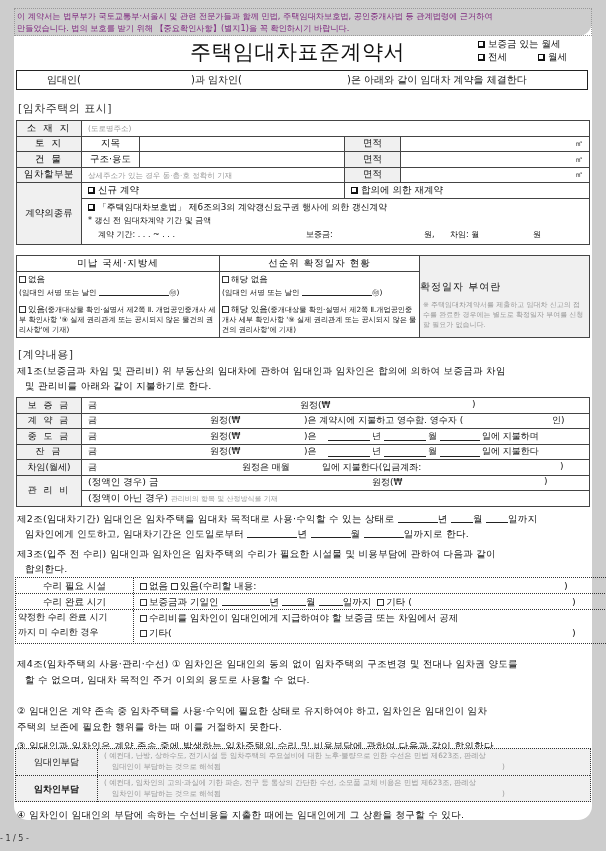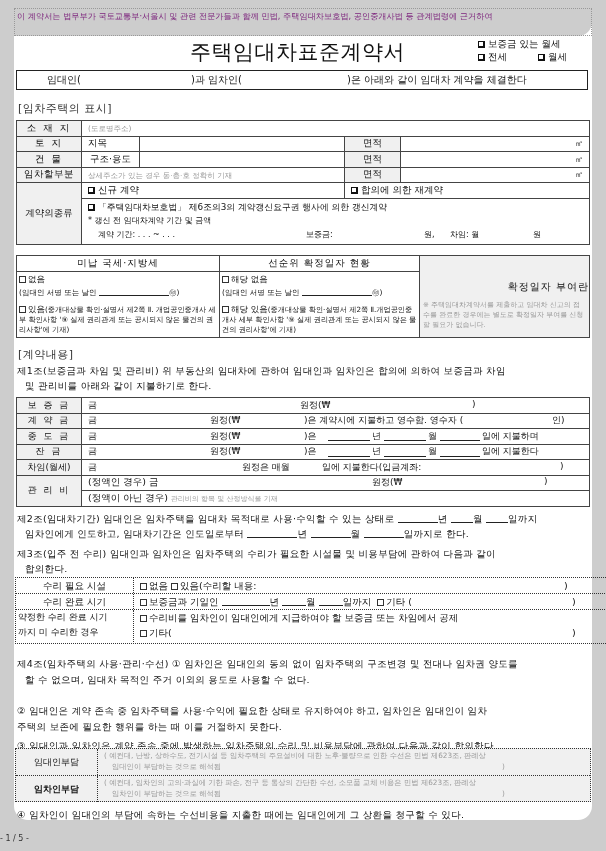--- a/index.html
+++ b/index.html
@@ -32,20 +32,21 @@
   .dotcell-l { position: absolute; left: 0; width: 118px; text-align: center; border-right: 1.5px dotted #333; height: 100%; }
   .footer { position: absolute; left: 0; width: 606px; top: 834px; font-size: 8px; color: #333; }
 </style>
 </head>
 <body>
 
 <div class="page"></div>
 <div class="notice-bg"></div>
 <div class="notice">
   <div>이 계약서는 법무부가 국토교통부·서울시 및 관련 전문가들과 함께 민법, 주택임대차보호법, 공인중개사법 등 관계법령에 근거하여</div>
+  <div>만들었습니다. 법의 보호를 받기 위해 【중요확인사항】(별지1)을 꼭 확인하시기 바랍니다.</div>
 </div>
 
 <div class="title">주택임대차표준계약서</div>
 <div class="type-opts">
   <div><span class="chkf"></span><span>보증금 있는 월세</span></div>
   <div><span class="chkf"></span><span style="width:50px">전세</span><span class="chkf"></span><span>월세</span></div>
 </div>
 
 <div class="party-box">
   <span style="left:30px">임대인(</span>
@@ -63,21 +64,21 @@
       <col style="width:56px">
       <col>
     </colgroup>
   <tbody>
       <tr>
     <td class="lbl">소 재 지</td>
     <td colspan="4"><span class="gray">(도로명주소)</span></td>
   </tr>
   <tr>
     <td class="lbl">토 지</td>
-    <td style="">지목</td>
+    <td style="text-align:center">지목</td>
     <td></td>
     <td class="lbl2">면적</td>
     <td>
           <span class="unit">㎡</span>
         </td>
   </tr>
   <tr>
     <td class="lbl">건 물</td>
     <td style="text-align:center">구조·용도</td>
     <td></td>
@@ -119,21 +120,21 @@
   <colgroup>
       <col style="width:203px">
       <col style="width:200px">
       <col>
     </colgroup>
   <tbody>
       <tr>
     <td style="text-align:center;letter-spacing:1px">미납 국세·지방세</td>
     <td style="text-align:center;letter-spacing:1px">선순위 확정일자 현황</td>
     <td rowspan="2" style="background:#f0f0f0;vertical-align:top;padding:0">
-      <div style="text-align:right;font-size:10px;margin-top:24px;letter-spacing:1px">확정일자 부여란</div>
+      <div style="text-align:left;font-size:10px;margin-top:24px;letter-spacing:1px">확정일자 부여란</div>
       <div style="color:#999;font-size:7px;line-height:10px;padding:6px 3px 0 3px">※ 주택임대차계약서를 제출하고 임대차 신고의 접수를 완료한 경우에는 별도로 확정일자 부여를 신청할 필요가 없습니다.</div>
     </td>
   </tr>
   <tr>
     <td style="vertical-align:top;height:64px;padding:2px 2px">
       <div style="font-size:8.5px"><span class="chk"></span><span>없음</span></div>
       <div style="font-size:7.5px"><span>(임대인 서명 또는 날인</span> <span class="u" style="width:70px"></span><span>㊞)</span></div>
       <div class="tiny" style="margin-top:6px"><span class="chk"></span><span style="font-size:8.5px">있음</span><span>(중개대상물 확인·설명서 제2쪽 Ⅱ. 개업공인중개사 세부 확인사항 '⑨ 실제 권리관계 또는 공시되지 않은 물건의 권리사항'에 기재)</span></div>
     </td>
     <td style="vertical-align:top;padding:2px 2px">

